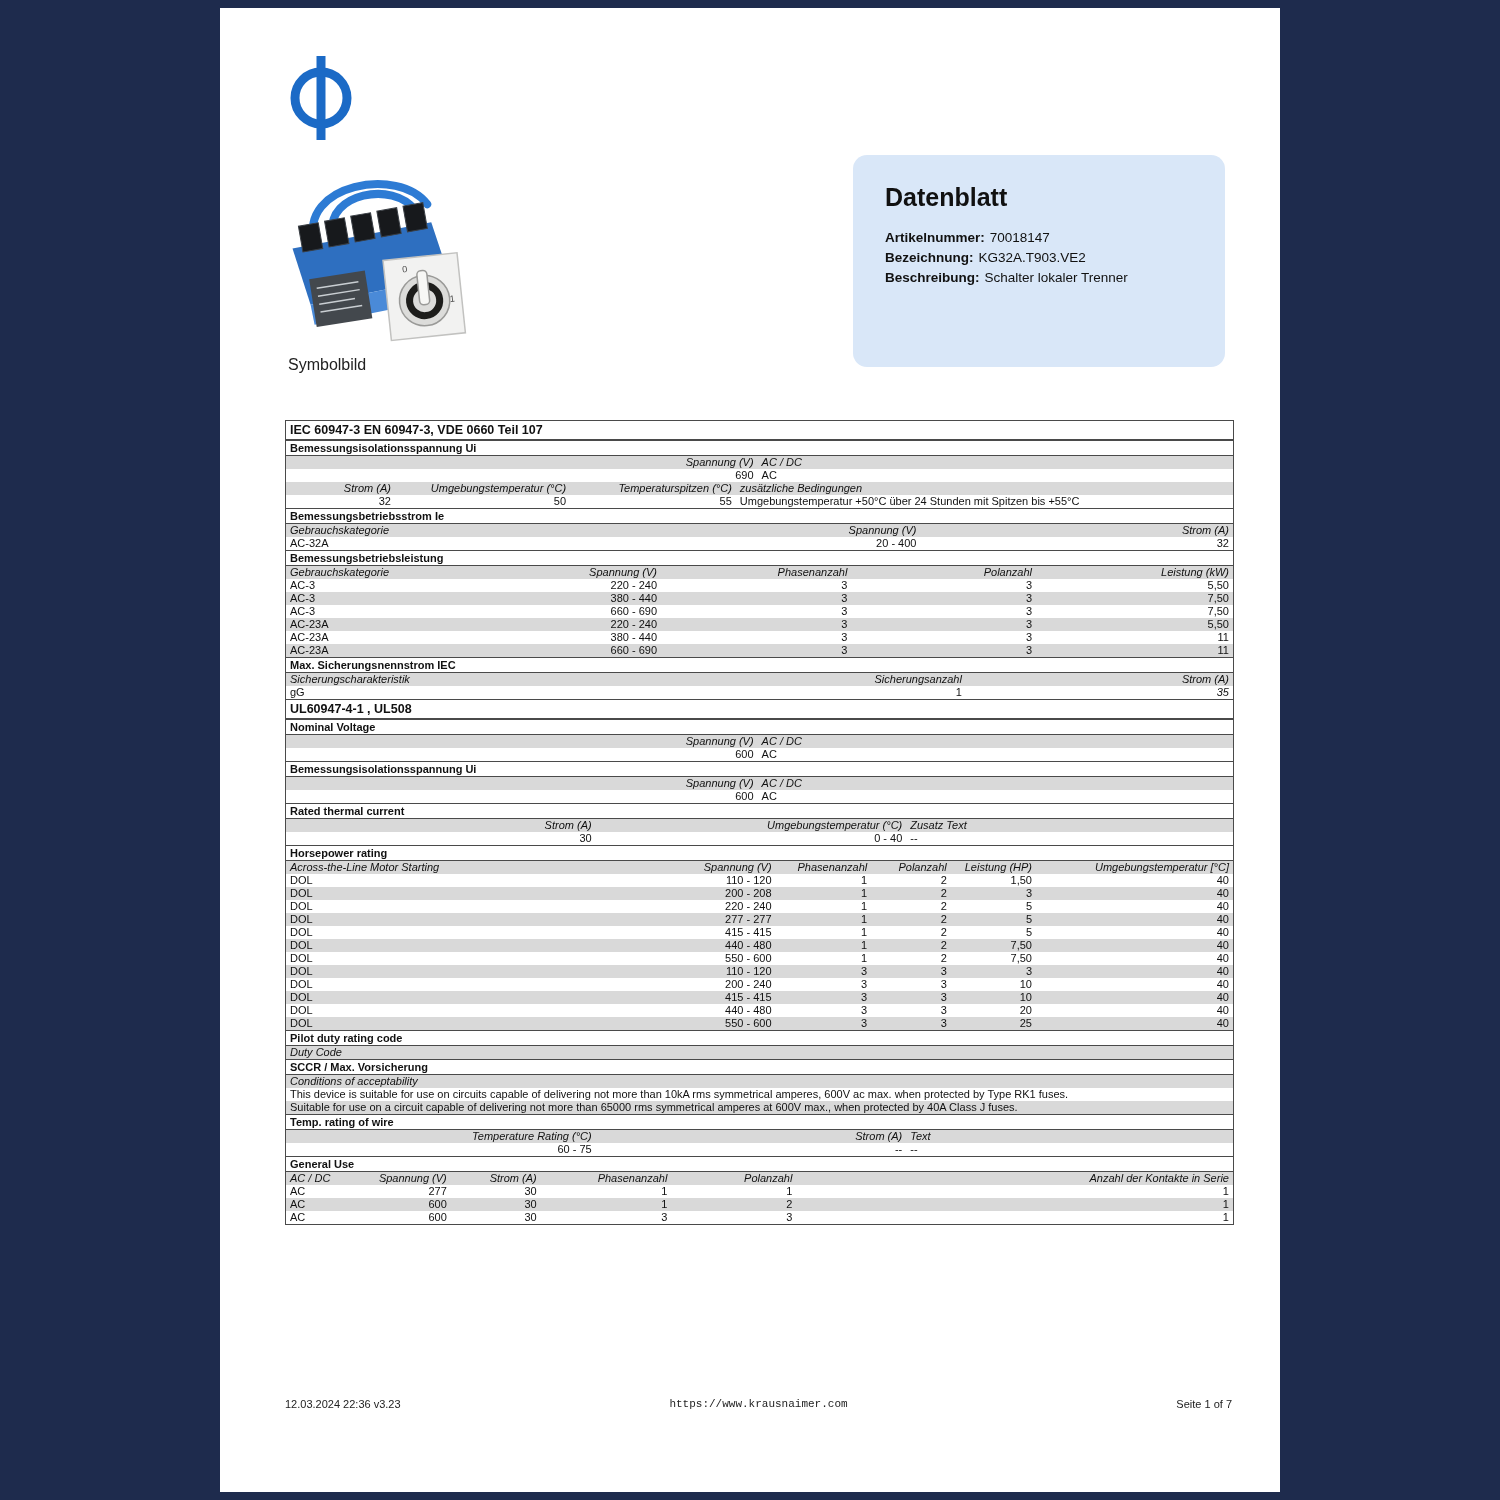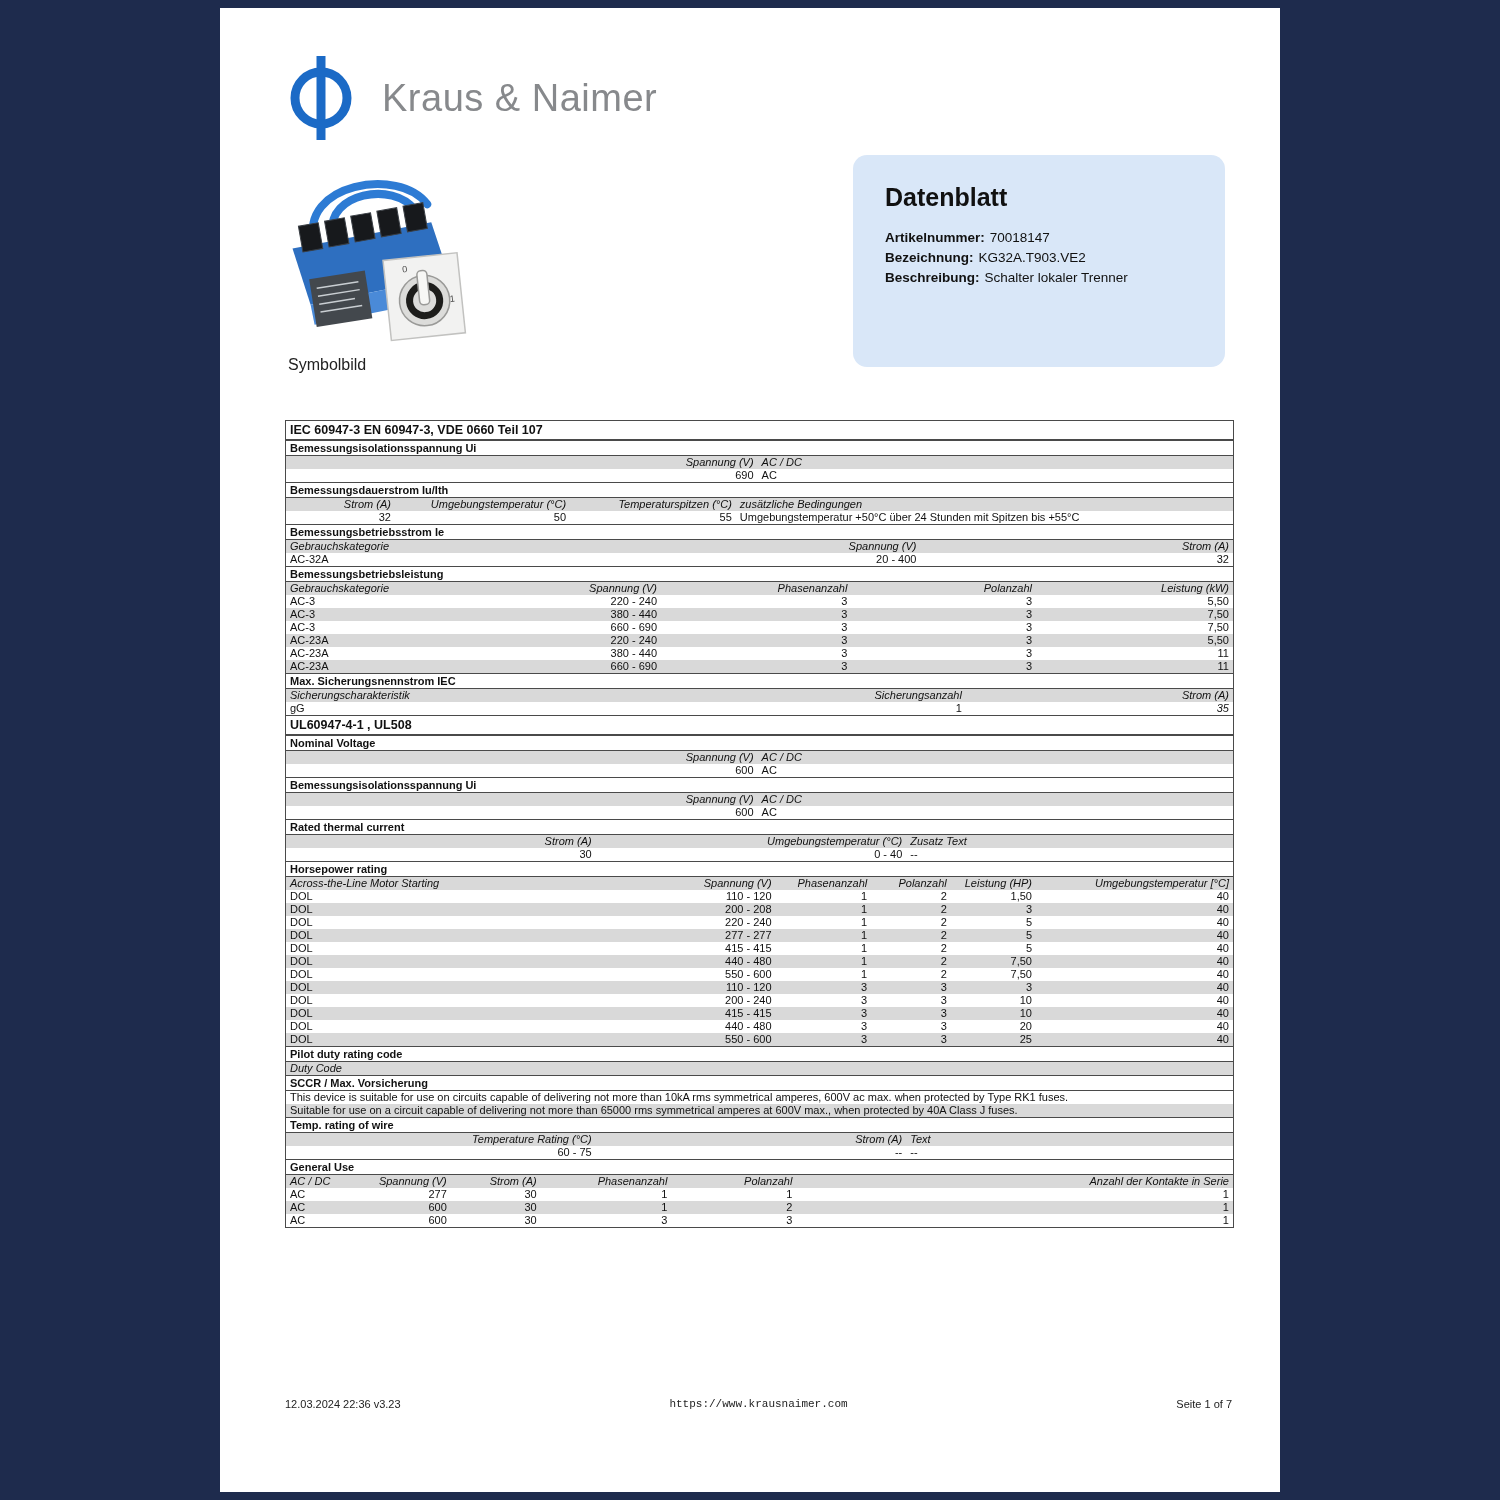--- a/index.html
+++ b/index.html
@@ -51,21 +51,20 @@
 </head>
 <body>
 
 <div class="paper">
 
   <div class="brand">
     <svg width="70" height="88" viewBox="0 0 70 88">
       <line x1="35" y1="2" x2="35" y2="86" stroke="#1b6ac6" stroke-width="9"></line>
       <circle cx="35" cy="44" r="26" fill="none" stroke="#1b6ac6" stroke-width="9"></circle>
     </svg>
-    <span class="brand-name">Kraus &amp; Naimer</span>
   </div>
 
   <div class="product">
     <svg width="212" height="186" viewBox="0 0 210 185">
       <path d="M34,78 C18,20 118,2 146,40" fill="none" stroke="#2d7bd4" stroke-width="8" stroke-linecap="round"></path>
       <path d="M52,68 C46,30 112,16 134,46" fill="none" stroke="#2d7bd4" stroke-width="8" stroke-linecap="round"></path>
       <polygon points="12,84 150,58 168,112 30,140" fill="#2e6fc0"></polygon>
       <polygon points="30,140 168,112 172,132 34,160" fill="#4a8ad8"></polygon>
       <g fill="#17191c" stroke="#3a3f45" stroke-width="1">
         <rect x="20" y="60" width="20" height="26" transform="rotate(-10 30 73)"></rect>
@@ -110,21 +109,20 @@
       <div class="row big-title">IEC 60947-3 EN 60947-3, VDE 0660 Teil 107</div>
       <div class="row section-title">Bemessungsisolationsspannung Ui</div>
       <div class="row hdr">
         <span class="cell right" style="width: 49.8%;">Spannung (V)</span>
         <span class="cell left" style="width: 50.2%;">AC / DC</span>
       </div>
       <div class="row plain">
         <span class="cell right" style="width: 49.8%;">690</span>
         <span class="cell left" style="width: 50.2%;">AC</span>
       </div>
-      <div class="row section-title">Bemessungsdauerstrom Iu/Ith</div>
       <div class="row hdr">
         <span class="cell right" style="width: 11.5%;">Strom (A)</span>
         <span class="cell right" style="width: 18.5%;">Umgebungstemperatur (°C)</span>
         <span class="cell right" style="width: 17.5%;">Temperaturspitzen (°C)</span>
         <span class="cell left" style="width: 52.5%;">zusätzliche Bedingungen</span>
       </div>
       <div class="row plain">
         <span class="cell right" style="width: 11.5%;">32</span>
         <span class="cell right" style="width: 18.5%;">50</span>
         <span class="cell right" style="width: 17.5%;">55</span>
@@ -335,20 +333,23 @@
         <span class="cell right" style="width: 10.1%;">3</span>
         <span class="cell right" style="width: 8.4%;">3</span>
         <span class="cell right" style="width: 9%;">25</span>
         <span class="cell right" style="width: 20.8%;">40</span>
       </div>
       <div class="row section-title">Pilot duty rating code</div>
       <div class="row hdr">
         <span class="cell left" style="width: 100%;">Duty Code</span>
       </div>
       <div class="row section-title">SCCR / Max. Vorsicherung</div>
+      <div class="row hdr">
+        <span class="cell left" style="width: 100%;">Conditions of acceptability</span>
+      </div>
       <div class="row plain">
         <span class="cell left" style="width: 100%;">This device is suitable for use on circuits capable of delivering not more than 10kA rms symmetrical amperes, 600V ac max. when protected by Type RK1 fuses.</span>
       </div>
       <div class="row alt">
         <span class="cell left" style="width: 100%;">Suitable for use on a circuit capable of delivering not more than 65000 rms symmetrical amperes at 600V max., when protected by 40A Class J fuses.</span>
       </div>
       <div class="row section-title">Temp. rating of wire</div>
       <div class="row hdr">
         <span class="cell right" style="width: 32.7%;">Temperature Rating (°C)</span>
         <span class="cell right" style="width: 32.8%;">Strom (A)</span>

